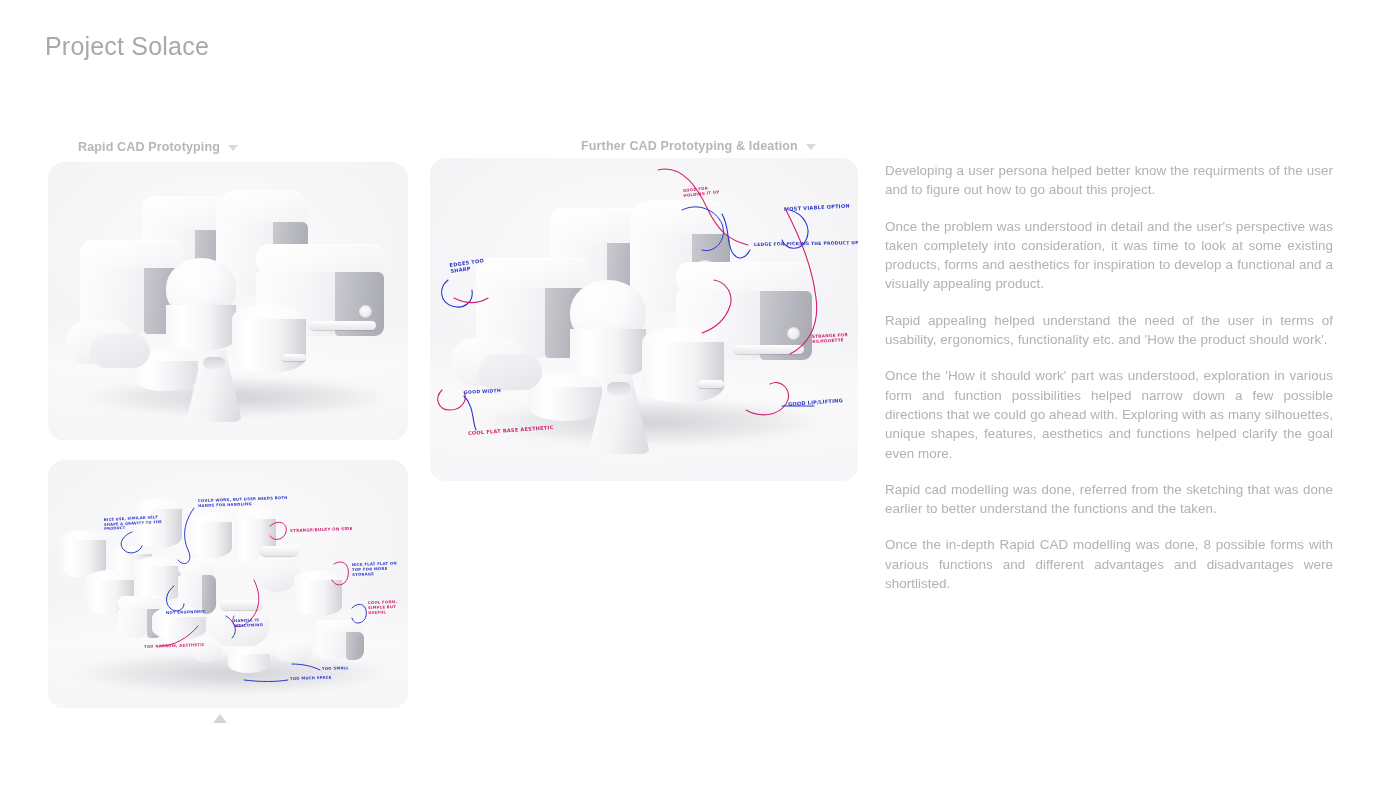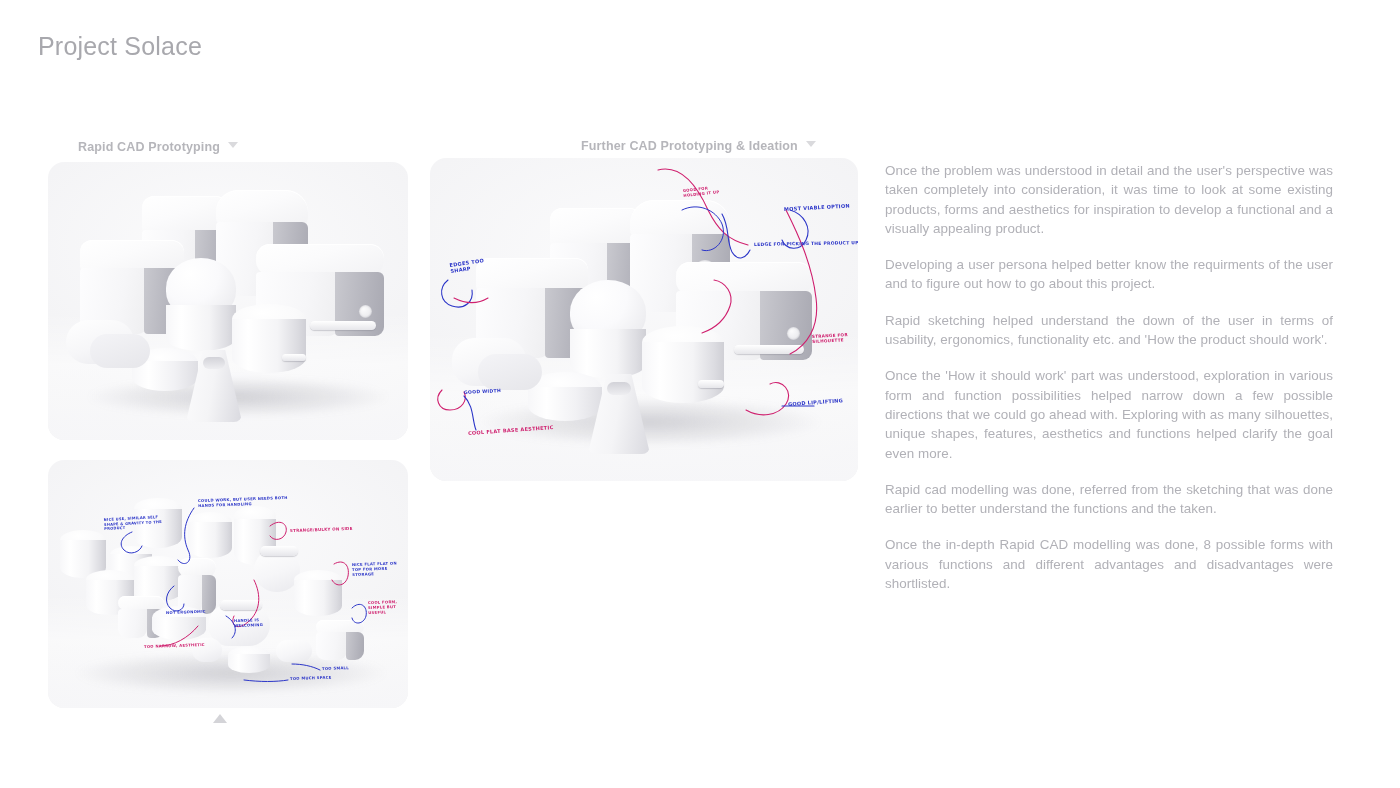--- a/index.html
+++ b/index.html
@@ -5,39 +5,39 @@
   * { box-sizing: border-box; margin: 0; padding: 0; }
   html, body {
     width: 1400px; height: 788px;
     background: #ffffff;
     font-family: "Liberation Sans", sans-serif;
     overflow: hidden;
   }
   .page { position: relative; width: 1400px; height: 788px; background:#fff; }
 
   
-  .header { position:absolute; left:38px; top:34px; }
+  .header { position:absolute; left:45px; top:34px; }
   .eyebrow {
     font-size: 25px; font-weight: 400; color:#a8a8ad;
     letter-spacing: 0.2px; line-height: 1.0;
   }
   .title-row { margin-top: 8px; display:flex; align-items:baseline; white-space:nowrap; }
   .title-light {
     font-size: 46px; font-weight: 300; color:#3c3c3f;
     letter-spacing: -0.5px; line-height: 1.05;
   }
   .title-bold {
     font-size: 46px; font-weight: 700; color:#3a3a3d;
     letter-spacing: -0.6px; line-height: 1.05; margin-left: 11px;
   }
 
   
   .caption {
     position:absolute; font-size:12.5px; font-weight:700;
-    color:#b6b6bb; letter-spacing:0.15px; display:flex; gap:8px;
+    color:#b6b6bb; letter-spacing:0.15px; display:flex; align-items:center; gap:8px;
   }
   .cap-tri {
     width:0;height:0;border-left:5px solid transparent;border-right:5px solid transparent;
     border-top:6px solid #dadadd; display:inline-block; margin-top:2px;
   }
   #cap-1 { left:78px; top:140px; }
   #cap-2 { left:581px; top:139px; }
 
   
   .panel {
@@ -409,22 +409,22 @@
       <span class="anno-label ink-b" style="left:186px;top:158px;font-size:3.8px;transform:rotate(-2deg);width:36px;white-space:normal;line-height:5px;">HANDLE IS WELCOMING</span>
       <span class="anno-label ink-b" style="left:274px;top:206px;font-size:3.8px;transform:rotate(-2deg);">TOO SMALL</span>
       <span class="anno-label ink-b" style="left:242px;top:216px;font-size:3.8px;transform:rotate(-2deg);">TOO MUCH SPACE</span>
       <span class="anno-label ink-p" style="left:96px;top:184px;font-size:3.8px;transform:rotate(-2deg);">TOO NARROW, AESTHETIC</span>
     </div>
   </div>
 
   <div class="scroll-up"></div>
 
   <div class="copy">
+    <p>Developing a user persona helped better know the requirments of the user and to figure out how to go about this project.</p>
     <p>Once the problem was understood in detail and the user's perspective was taken completely into consideration, it was time to look at some existing products, forms and aesthetics for inspiration to develop a functional and a visually appealing product.</p>
-    <p>Developing a user persona helped better know the requirments of the user and to figure out how to go about this project.</p>
-    <p>Rapid sketching helped understand the down of the user in terms of usability, ergonomics, functionality etc. and 'How the product should work'.</p>
+    <p>Rapid appealing helped understand the need of the user in terms of usability, ergonomics, functionality etc. and 'How the product should work'.</p>
     <p>Once the 'How it should work' part was understood, exploration in various form and function possibilities helped narrow down a few possible directions that we could go ahead with. Exploring with as many silhouettes, unique shapes, features, aesthetics and functions helped clarify the goal even more.</p>
     <p>Rapid cad modelling was done, referred from the sketching that was done earlier to better understand the functions and the taken.</p>
     <p>Once the in-depth Rapid CAD modelling was done, 8 possible forms with various functions and different advantages and disadvantages were shortlisted.</p>
   </div>
 
 
 </div>
 
 </body></html>

